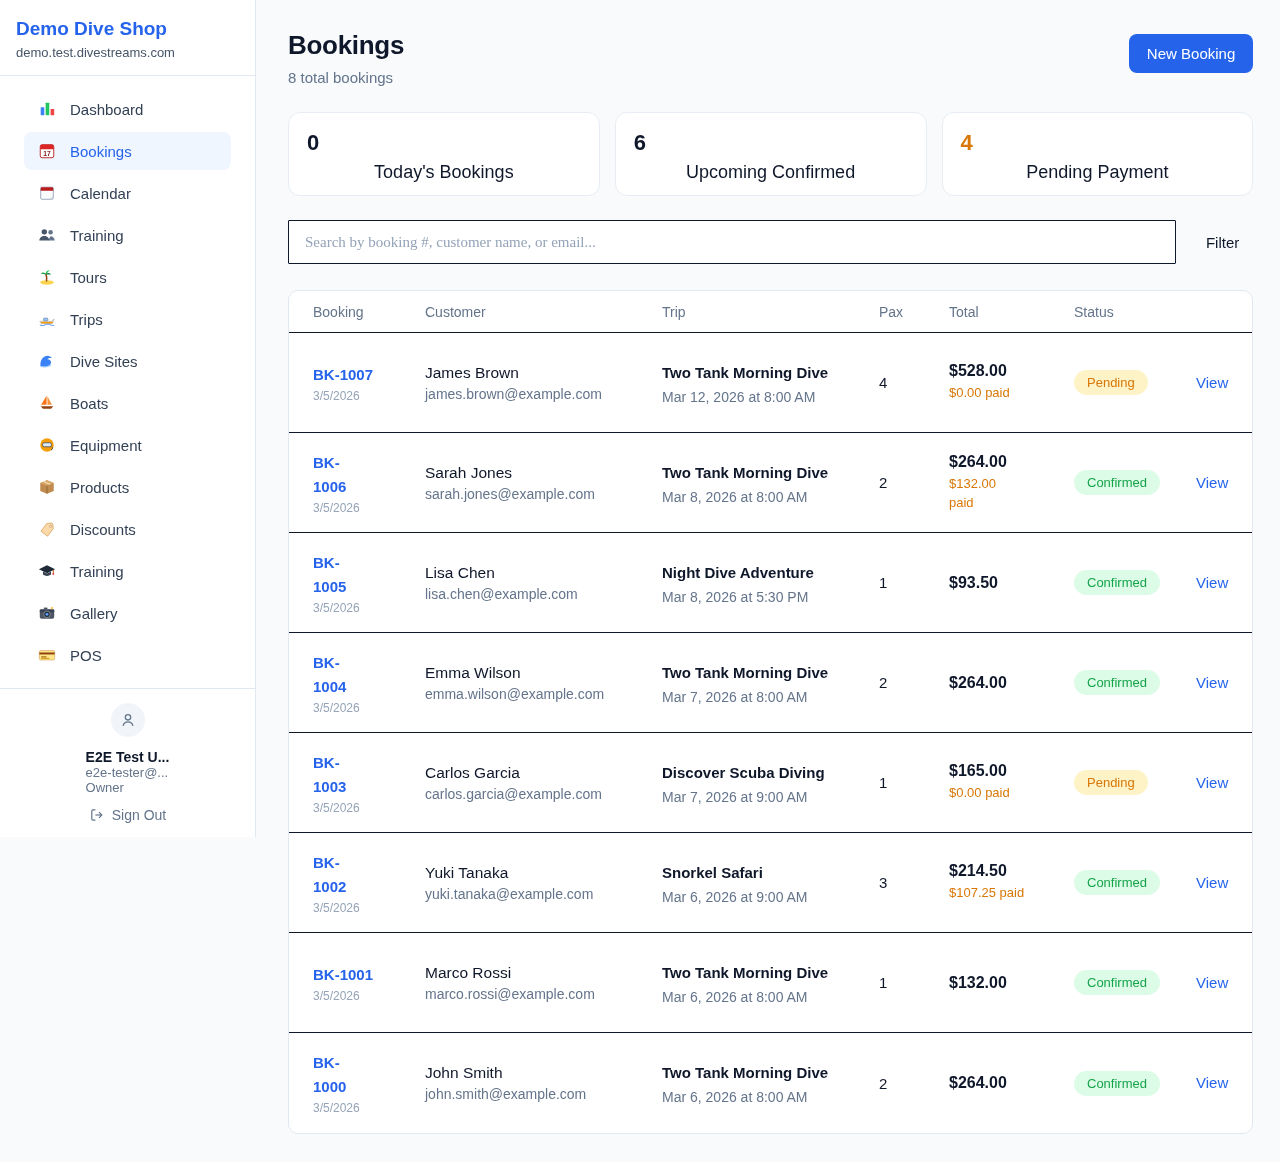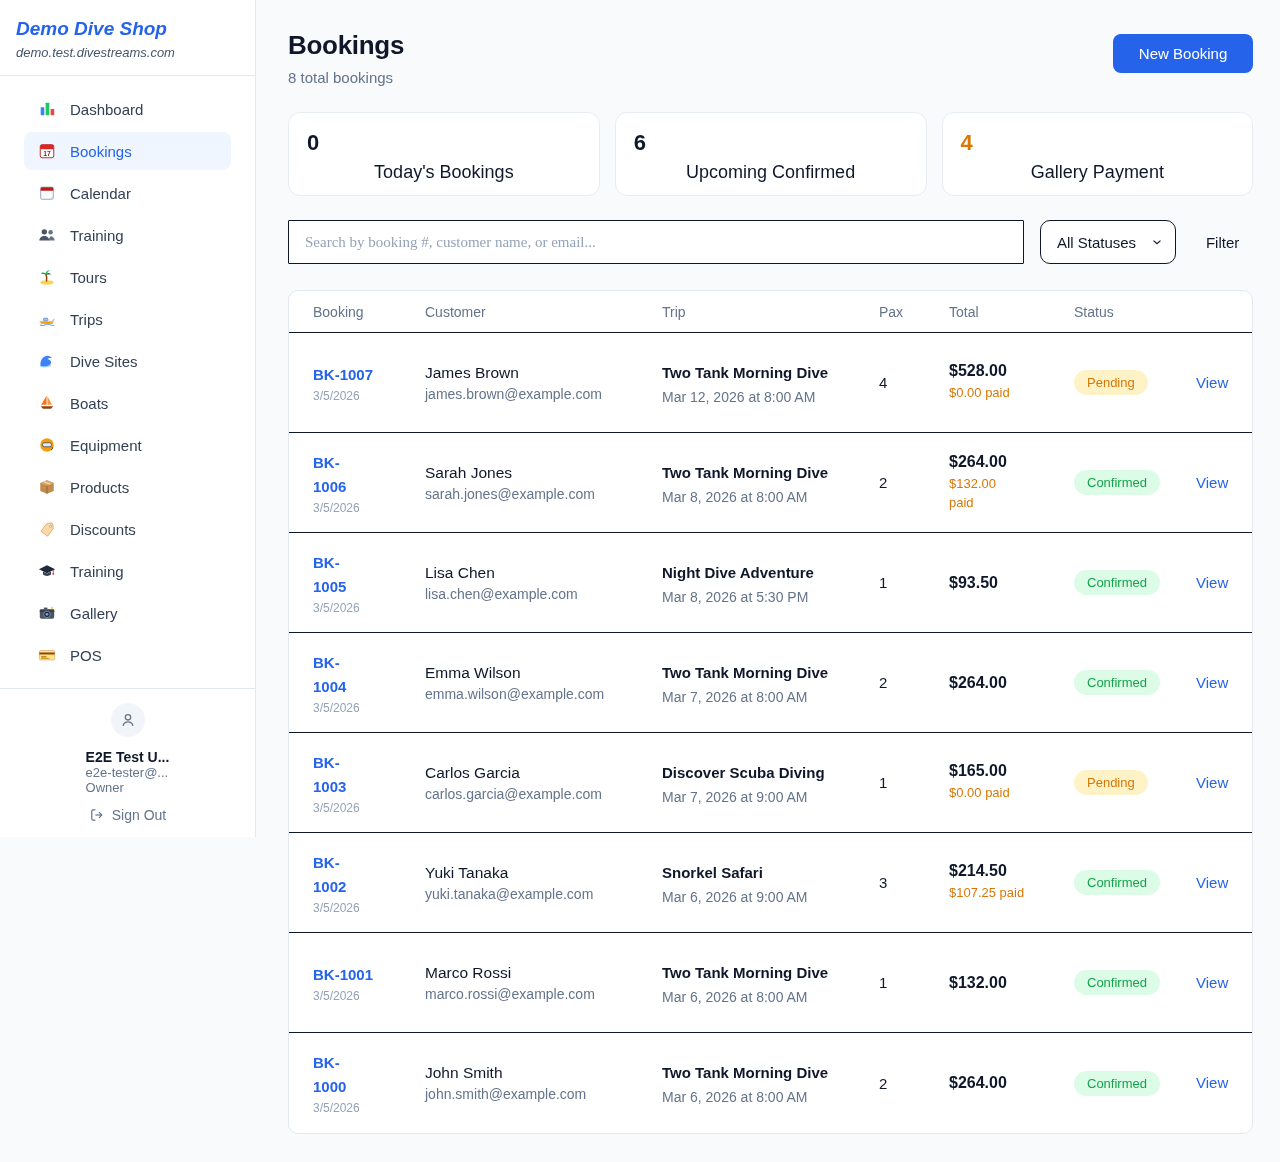--- a/index.html
+++ b/index.html
@@ -10,21 +10,21 @@
     color: #0f172a;
   }
   .layout { display: flex; align-items: flex-start; width: 1280px; }
 
   
   .sidebar {
     width: 256px; background: #ffffff;
     border-right: 1px solid #e2e8f0;
     flex: 0 0 256px;
   }
-  .brand { padding: 18px 16px 15px; border-bottom: 1px solid #e2e8f0; font-style: italic; }
+  .brand { padding: 18px 16px 15px; border-bottom: 1px solid #e2e8f0; }
   .brand-name { color: #2563eb; font-size: 19px; font-weight: 700; cursor: pointer; }
   .brand-domain { color: #475569; font-size: 13px; margin-top: 5px; }
   nav { padding: 14px 24px 10px; }
   .nav-item {
     display: flex; align-items: center; gap: 14px;
     padding: 10px 14px; border-radius: 8px;
     color: #334155; font-size: 15px; margin-bottom: 4px; cursor: pointer;
   }
   .nav-item.active { background: #eff6ff; color: #2563eb; }
   .icon { width: 18px; height: 18px; display: inline-flex; flex: 0 0 18px; }
@@ -48,21 +48,21 @@
   }
 
   
   main { flex: 1; padding: 30px 32px 0 32px; }
   .header-row { display: flex; justify-content: space-between; align-items: flex-start; }
   .page-title { font-size: 26px; font-weight: 700; color: #0f172a; letter-spacing: -0.3px; }
   .page-subtitle { font-size: 15px; color: #64748b; margin-top: 8px; }
   .primary-btn {
     background: #2563eb; color: #ffffff; border: none; border-radius: 8px;
     font-family: inherit; font-size: 15px; font-weight: 500;
-    padding: 11px 26px; cursor: pointer; margin-top: 4px;
+    padding: 11px 18px; cursor: pointer; margin-top: 4px;
   }
 
   .stats-row { display: flex; gap: 15px; margin-top: 26px; }
   .stat-card {
     flex: 1; background: #ffffff; border: 1px solid #e8edf3;
     border-radius: 12px; padding: 17px 18px; height: 84px;
   }
   .stat-value { font-size: 22px; font-weight: 700; color: #0f172a; }
   .stat-label { font-size: 18px; color: #0f172a; margin-top: 6px; text-align: center; }
 
@@ -334,36 +334,26 @@
     <div class="stat-label">Today's Bookings</div>
   </div>
 
   <div class="stat-card">
     <div class="stat-value" style="color: rgb(15, 23, 42);">6</div>
     <div class="stat-label">Upcoming Confirmed</div>
   </div>
 
   <div class="stat-card">
     <div class="stat-value" style="color: rgb(217, 119, 6);">4</div>
-    <div class="stat-label">Gallery Payment</div>
+    <div class="stat-label">Pending Payment</div>
   </div>
 </div>
 
     <div class="search-row">
       <input class="search-input" type="text" placeholder="Search by booking #, customer name, or email..." style="">
-      <div class="select-wrap">
-        <select class="status-select">
-          <option>All Statuses</option>
-        </select>
-        <span class="select-chevron">
-          <svg viewBox="0 0 20 20" width="14" height="14" fill="none" stroke="#0f172a" stroke-width="1.8">
-              <path d="M5 8l5 4.5L15 8"></path>
-            </svg>
-        </span>
-      </div>
       <button class="filter-btn">Filter</button>
     </div>
 
     <div class="table-card">
       <div class="trow thead" id="thead">
           <div class="th">Booking</div>
           <div class="th">Customer</div>
           <div class="th">Trip</div>
           <div class="th">Pax</div>
           <div class="th">Total</div>

